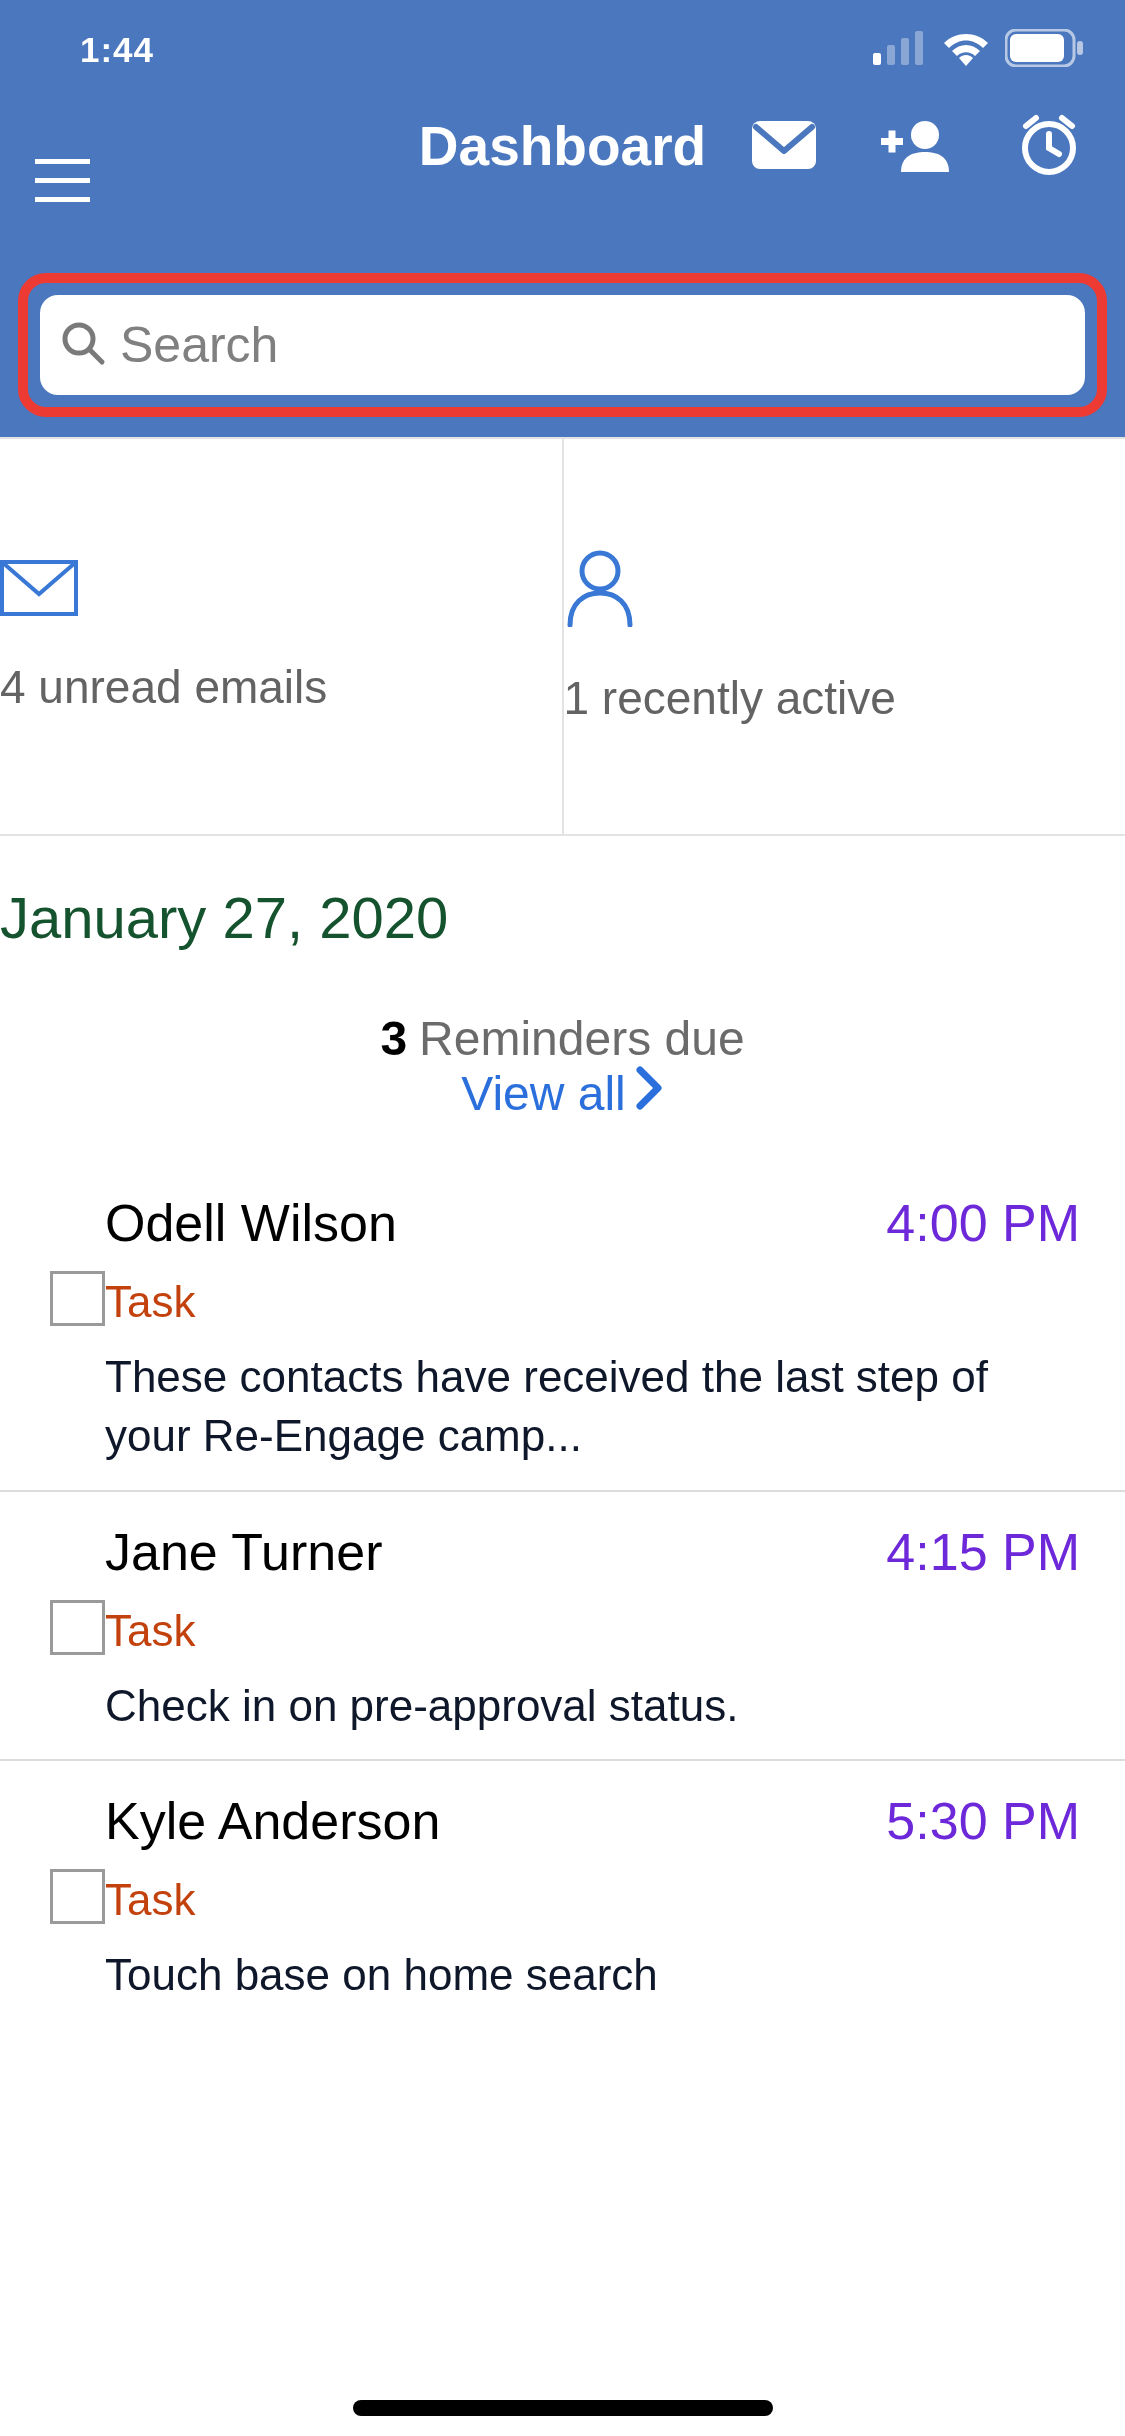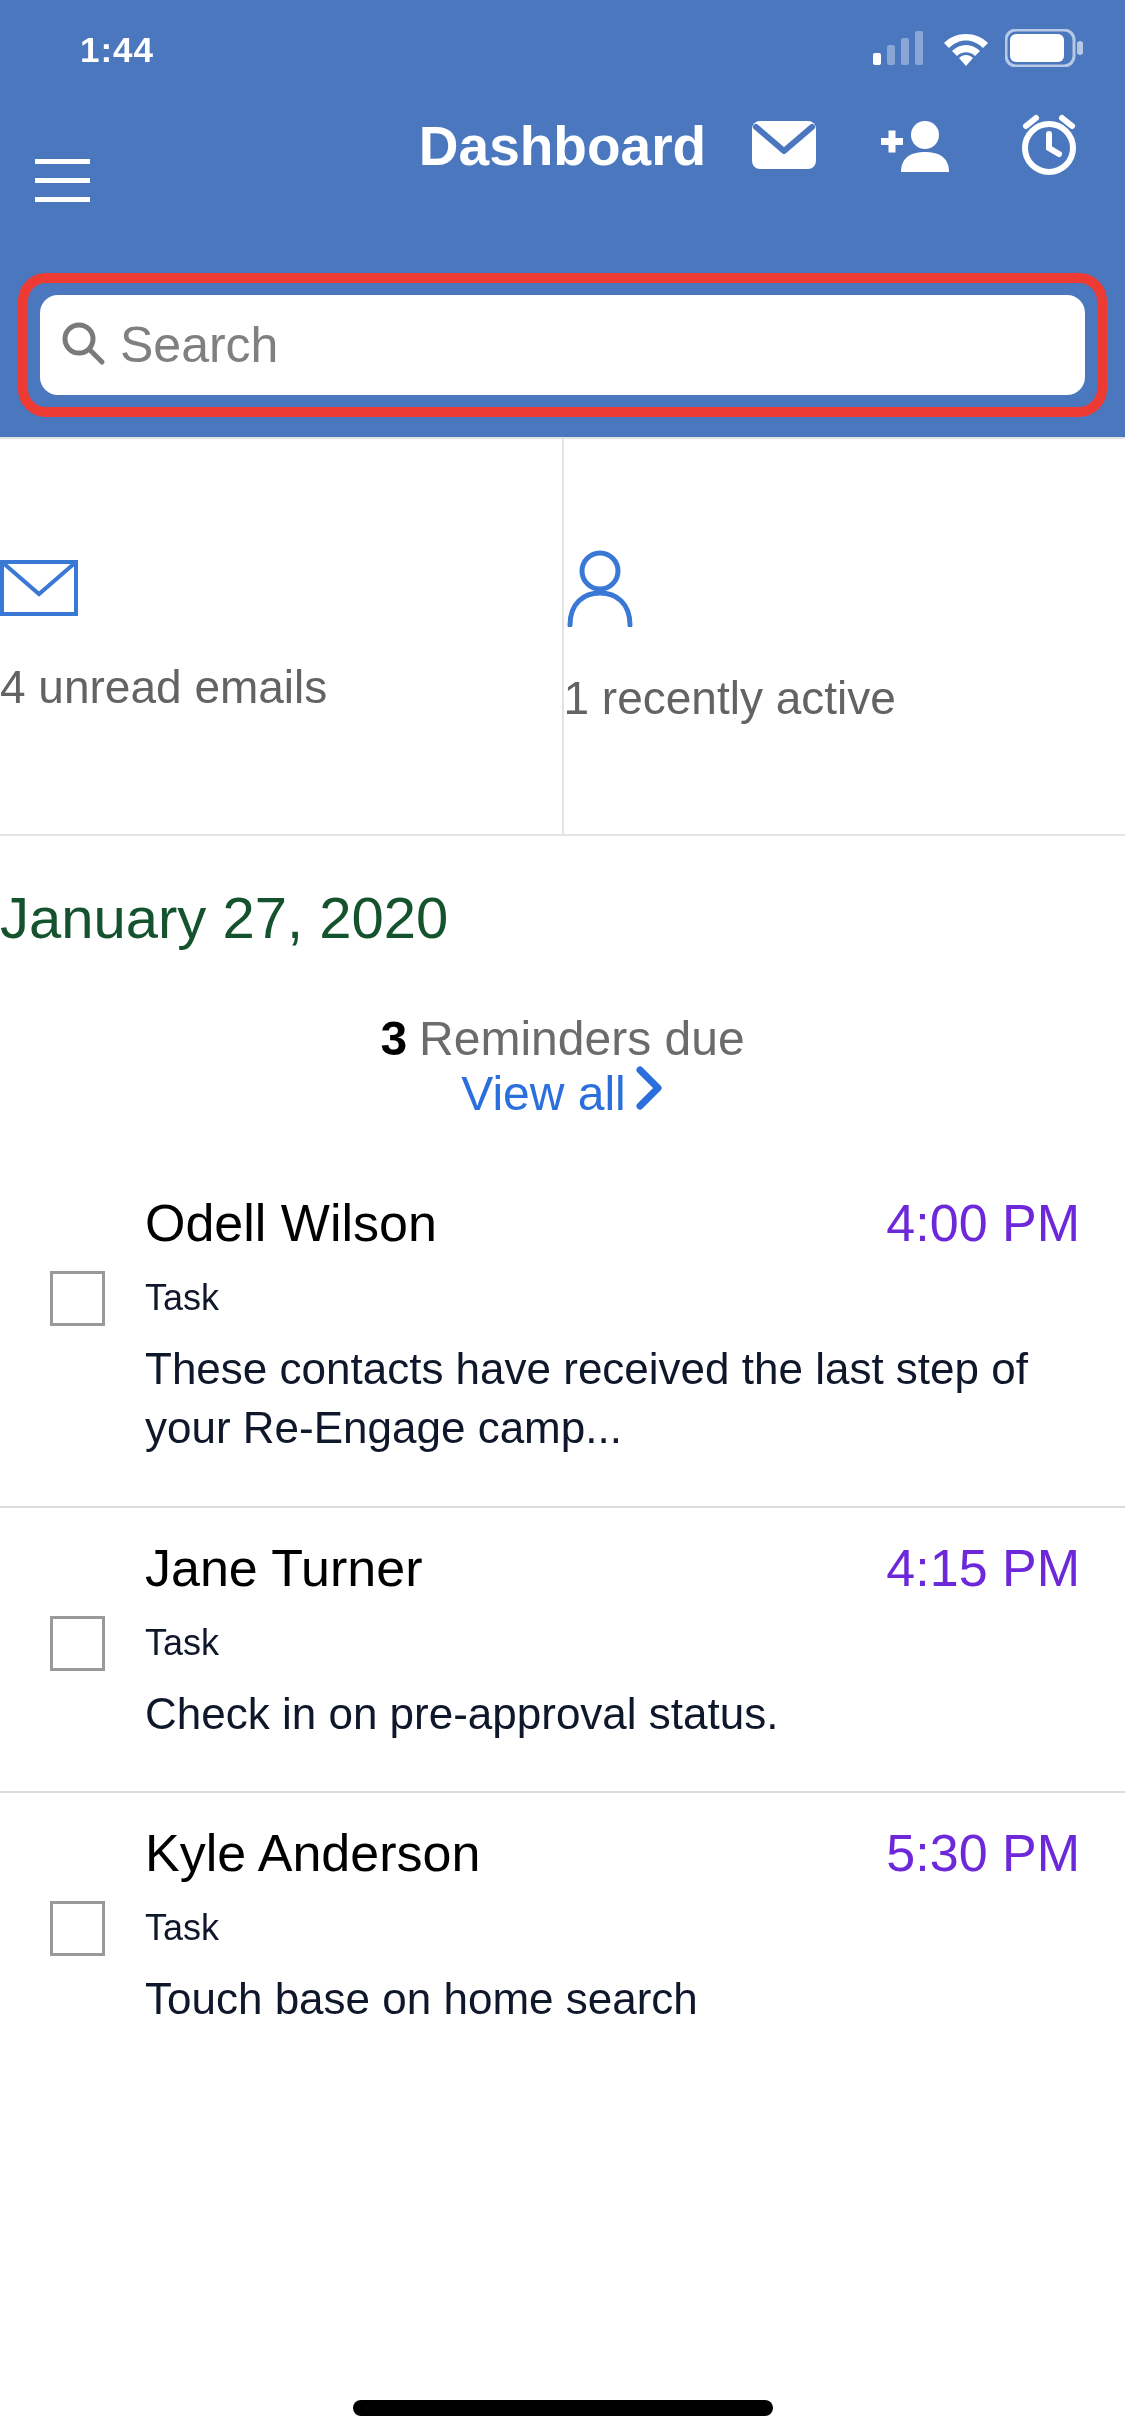--- a/index.html
+++ b/index.html
@@ -38,28 +38,28 @@
   .date-title { text-align: left; font-size: 58px; font-weight: 400; color: #14532d; margin: 48px 0 60px; }
 
   
   .rem-head { display: flex; align-items: center; justify-content: space-between; padding: 0 50px; margin-bottom: 42px; flex-direction: column; }
   .rem-left { font-size: 48px; color: #6b6b6b; }
   .rem-left b { color: #000; font-weight: 700; margin-right: 12px; }
   .view-all { display: flex; align-items: center; gap: 10px; color: #2b6fdc; font-size: 48px; }
 
   
   .rem-list { border-top: none; }
-  .rem-item { display: flex; padding: 30px 45px 48px 50px; border-bottom: 2px solid #dcdcdc; gap: 40px; }
+  .rem-item { display: flex; padding: 30px 45px 24px 50px; border-bottom: 2px solid #dcdcdc; }
   .rem-item:last-child { border-bottom: none; }
   .rem-check { width: 55px; height: 55px; border: 3px solid #9a9a9a; margin-top: 78px; flex-shrink: 0; background: #fff; }
   .rem-body { flex: 1; min-width: 0; }
   .rem-top { display: flex; justify-content: space-between; align-items: baseline; }
   .rem-name { font-size: 52px; color: #000; }
   .rem-time { font-size: 52px; color: #6d28d9; white-space: nowrap; margin-left: 20px; }
-  .rem-type { font-size: 36px; color: #0f172a; margin-top: 24px; }
+  .rem-type { font-size: 44px; color: #c2410c; margin-top: 24px; }
   .rem-note { font-size: 44px; color: #0f172a; line-height: 1.35; margin-top: 20px; overflow: hidden; }
 
   
   .home-indicator { position: absolute; bottom: 20px; left: 50%; transform: translateX(-50%); width: 420px; height: 16px; background: #000; border-radius: 10px; }
 </style>
 </head>
 <body>
 <div class="screen">
 
   <div class="top-blue">

